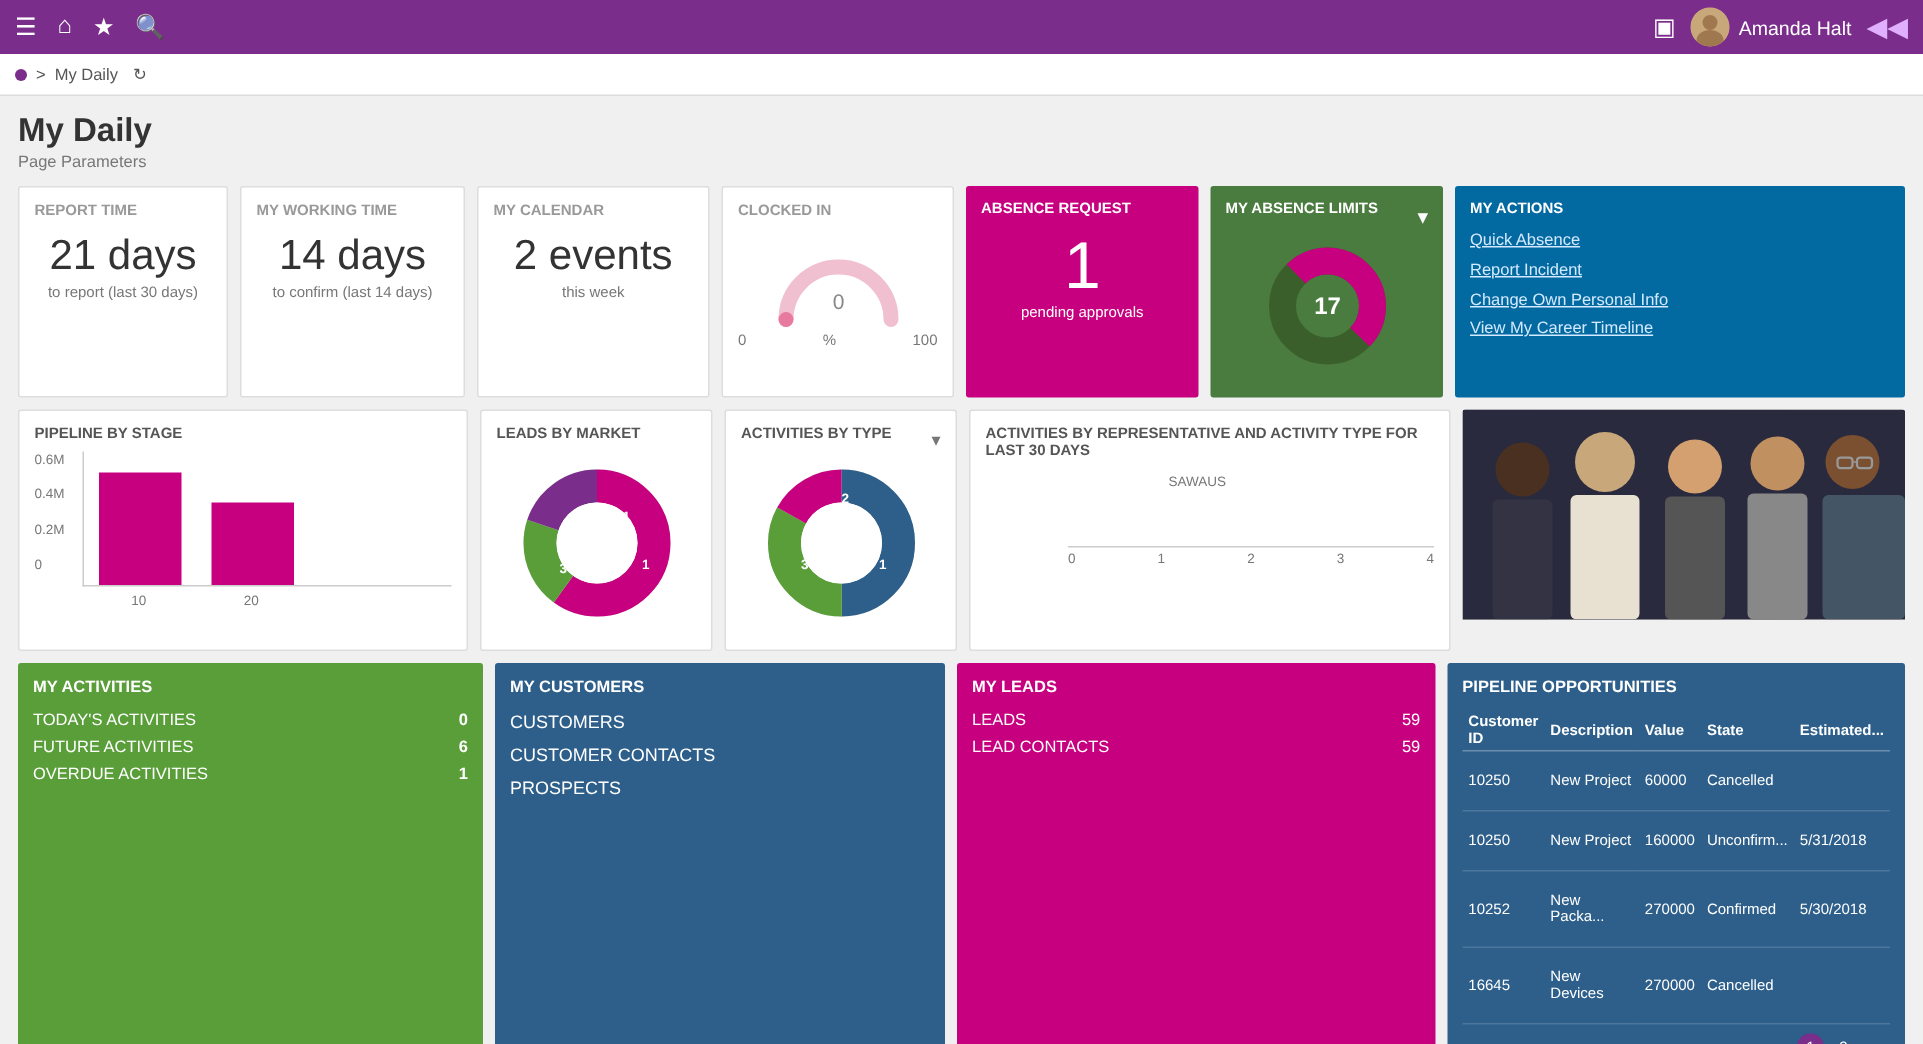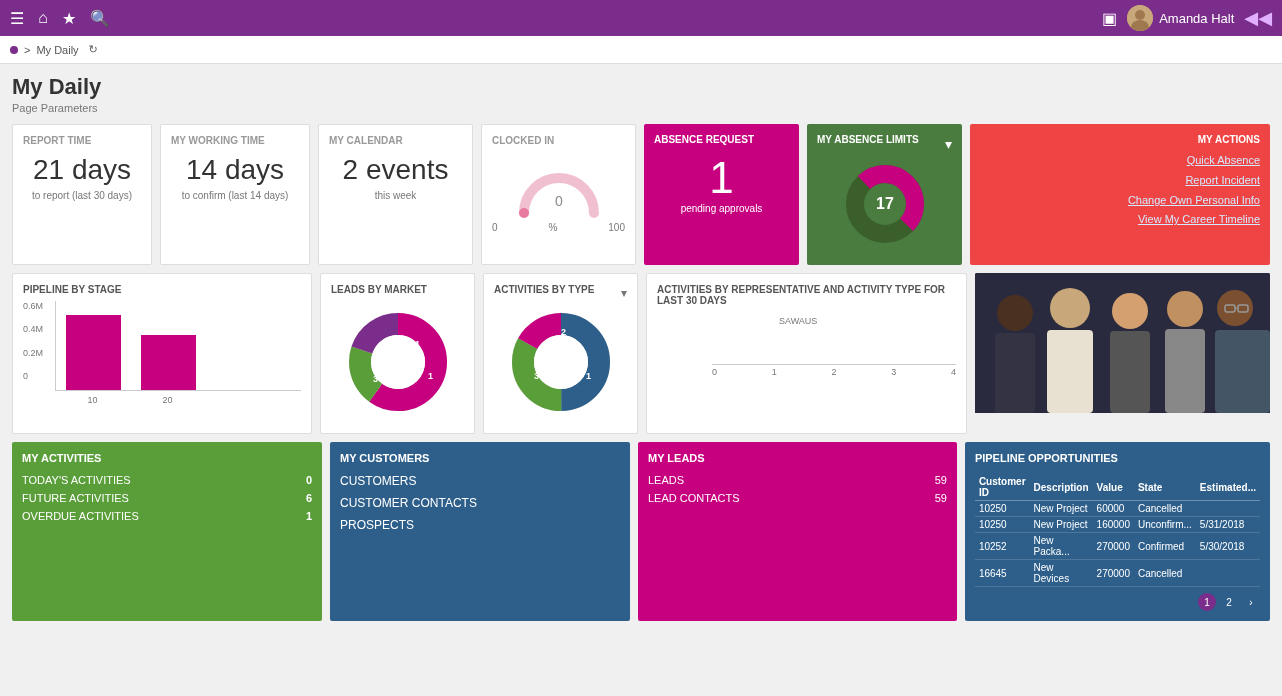--- a/index.html
+++ b/index.html
@@ -42,21 +42,21 @@
     
     .row1 { display: flex; gap: 8px; margin-bottom: 8px; }
     .widget { background: white; border: 1px solid #ddd; padding: 10px; border-radius: 2px; }
 
     .widget-report { flex: 0 0 140px; }
     .widget-working { flex: 0 0 150px; }
     .widget-calendar { flex: 0 0 155px; }
     .widget-clocked { flex: 0 0 155px; }
     .widget-absence { flex: 0 0 155px; background: #c6007e; color: white; border: none; }
     .widget-absence-limits { flex: 0 0 155px; background: #4a7c3f; border: none; color: white; }
-    .widget-actions { flex: 1; background: #ef4444; border: none; color: white; text-align: right; }
+    .widget-actions { flex: 1; background: #0369a1; border: none; color: white; }
 
     .widget-label {
       font-size: 10px;
       font-weight: bold;
       color: #999;
       text-transform: uppercase;
       margin-bottom: 8px;
     }
     .widget-absence .widget-label { color: white; }
     .widget-absence-limits .widget-label { color: white; }
@@ -126,21 +126,21 @@
     .activity-item { display: flex; justify-content: space-between; font-size: 11px; margin-bottom: 6px; cursor: pointer; }
     .activity-count { font-weight: bold; }
 
     .customer-link { font-size: 12px; margin-bottom: 8px; cursor: pointer; text-transform: uppercase; font-weight: 500; }
 
     .lead-item { display: flex; justify-content: space-between; font-size: 11px; margin-bottom: 6px; }
 
     
     .opp-table { width: 100%; border-collapse: collapse; font-size: 10px; color: white; }
     .opp-table th { text-align: left; padding: 2px 4px; font-weight: bold; border-bottom: 1px solid rgba(255,255,255,0.3); }
-    .opp-table td { padding: 2px 4px; border-bottom: 1px solid rgba(255,255,255,0.15); }
+    .opp-table td { padding: 14px 4px; border-bottom: 1px solid rgba(255,255,255,0.15); }
     .opp-pagination { display: flex; justify-content: flex-end; align-items: center; gap: 4px; margin-top: 6px; }
     .opp-page-btn { width: 18px; height: 18px; border-radius: 50%; display: flex; align-items: center; justify-content: center; font-size: 10px; cursor: pointer; }
     .opp-page-btn.active { background: #7b2d8b; color: white; }
     .opp-page-btn.inactive { background: transparent; color: white; }
 
     
     .photo-collage { width: 100%; height: 140px; background: linear-gradient(135deg, #1a1a2e 0%, #444 100%); display: flex; align-items: center; justify-content: center; overflow: hidden; }
 
     
     .absence-header { display: flex; justify-content: space-between; align-items: center; }

